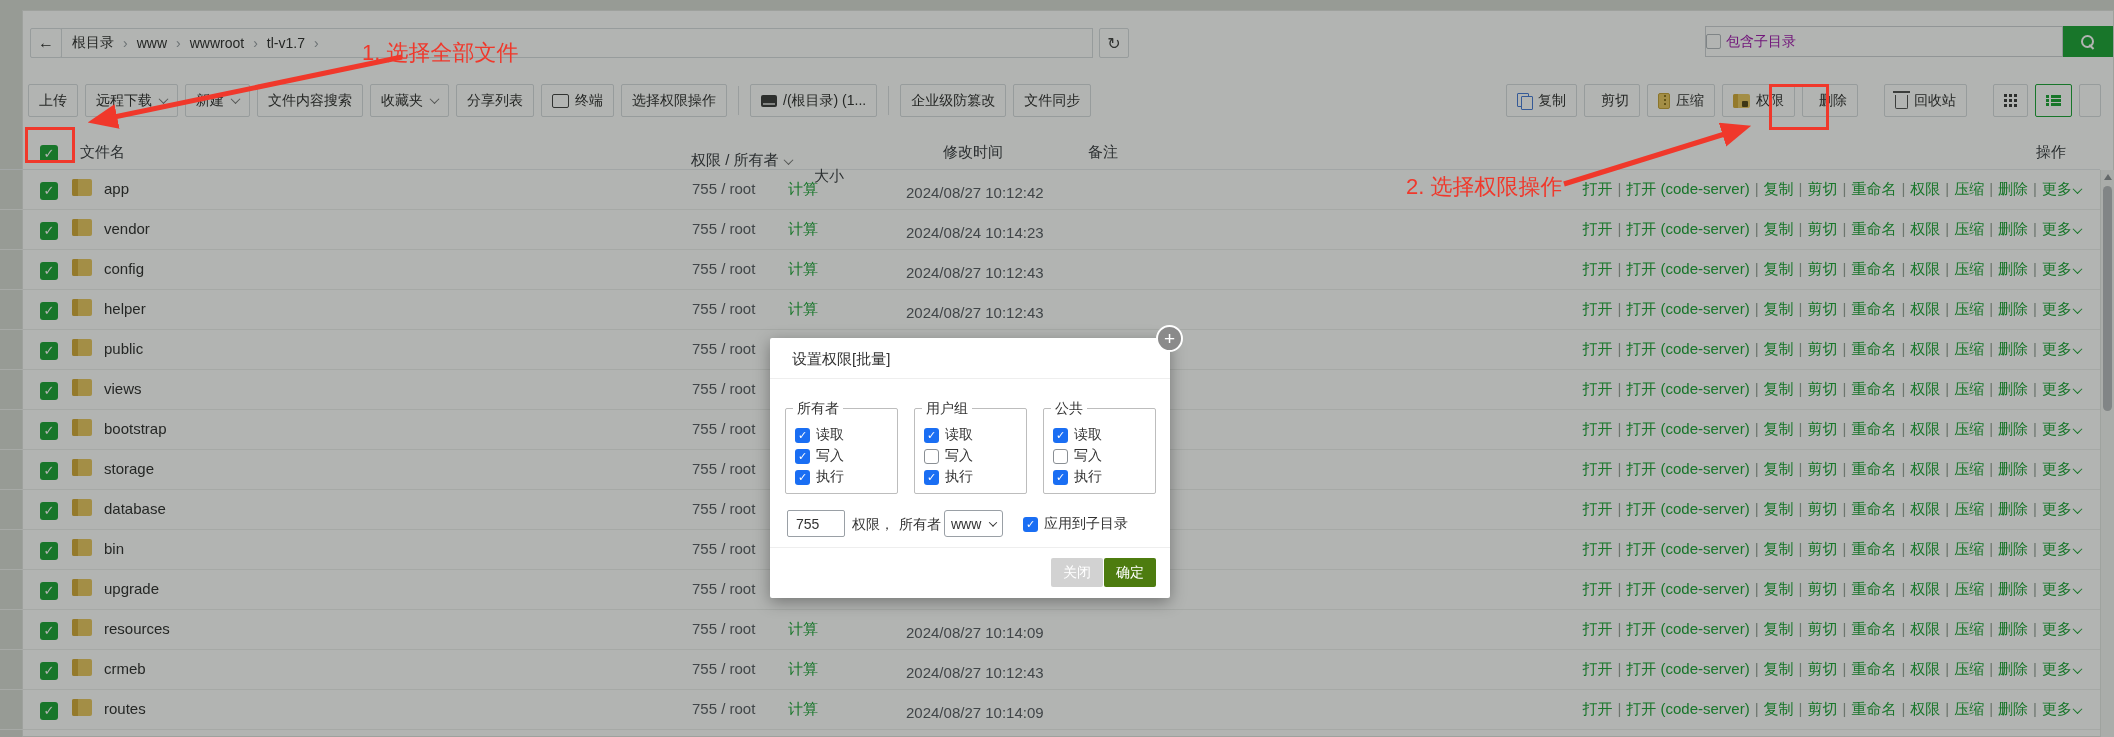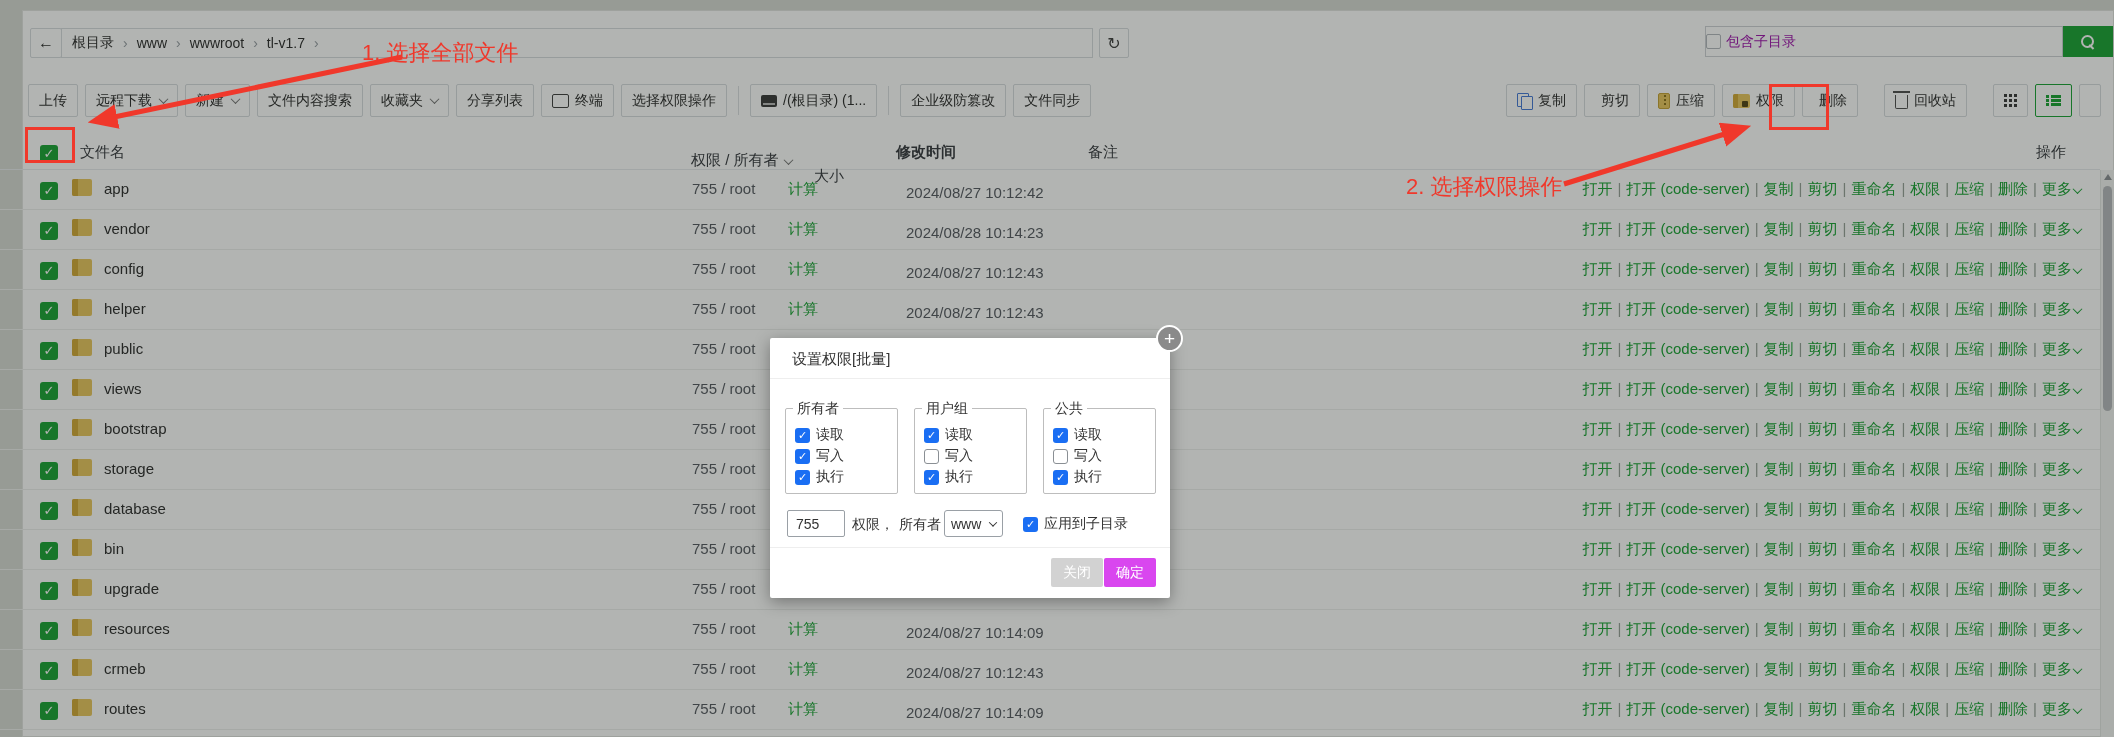--- a/index.html
+++ b/index.html
@@ -99,21 +99,21 @@
   .mcb.off { background:#fff; border:1.5px solid #8a8f94; }
   #perm-input { position:absolute; left:17px; top:172px; width:58px; height:27px; border:1px solid #9aa0a6; border-radius:2px; font-size:14px; padding:0 8px; color:#333; outline:none; font-family:inherit; }
   #perm-label { position:absolute; left:82px; top:178px; color:#333; }
   #owner-label { position:absolute; left:129px; top:178px; color:#333; }
   #owner-select { position:absolute; left:174px; top:172px; width:59px; height:27px; border:1px solid #9aa0a6; border-radius:3px; background:#fff; display:flex; align-items:center; justify-content:space-between; padding:0 6px; color:#333; cursor:pointer; }
   #owner-select .chev { border-color:#333; width:6px; height:6px; }
   #apply-sub { position:absolute; left:253px; top:177px; display:flex; align-items:center; gap:6px; color:#333; cursor:pointer; white-space:nowrap; }
   #modal-ft-line { position:absolute; left:0; right:0; top:209px; height:1px; background:#eee; }
   .mbtn { position:absolute; top:220px; height:29px; border:none; border-radius:2px; color:#fff; font-size:14px; padding:0 12px; cursor:pointer; font-family:inherit; }
   #btn-close { left:281px; background:#d2d2d2; }
-  #btn-ok { left:334px; background:#d946ef; }
+  #btn-ok { left:334px; background:#4d7c0f; }
 
   
   .anno { z-index:300; pointer-events:none; }
   .redbox { position:absolute; border:3px solid #f0382b; }
   #redbox-selectall { left:25px; top:127px; width:50px; height:36px; }
   #redbox-perm { left:1769px; top:84px; width:60px; height:46px; }
   .redtext { position:absolute; color:#f0382b; font-size:22px; white-space:nowrap; }
   #anno-text-1 { left:362px; top:38px; }
   #anno-text-2 { left:1406px; top:172px; }
   #arrows { position:absolute; inset:0; z-index:300; pointer-events:none; }
@@ -229,42 +229,42 @@
       <button class="btn">
         <span class="icon i-gear"></span>
       </button>
     </div>
 
   <div id="thead">
     <span class="hcell" style="left:40px;top:8px;"><span class="cb">✓</span></span>
     <span class="hcell" style="left:80px;">文件名</span>
     <span class="hcell" style="left:691px;margin-top:8px;"><span>权限 / 所有者</span> <span class="chev"></span></span>
     <span class="hcell" style="left:814px;margin-top:24px;">大小</span>
-    <span class="hcell" style="left:896px;font-weight:bold;">修改时间</span>
+    <span class="hcell" style="left:943px;">修改时间</span>
     <span class="hcell" style="left:1088px;font-family:Liberation Mono, monospace;">备注</span>
     <span class="hcell" style="right:34px;">操作</span>
   </div>
 
   <div id="rows">
       <div class="row">
         <span class="c-cb"><span class="cb">✓</span></span>
         <span class="folder"></span>
         <span class="c-name">app</span>
         <span class="c-perm">755 / root</span>
         <a class="c-size">计算</a>
         <span class="c-date">2024/08/27 10:12:42</span>
         <span class="c-actions"><a>打开</a><span class="sep">|</span><a>打开 (code-server)</a><span class="sep">|</span><a>复制</a><span class="sep">|</span><a>剪切</a><span class="sep">|</span><a>重命名</a><span class="sep">|</span><a>权限</a><span class="sep">|</span><a>压缩</a><span class="sep">|</span><a>删除</a><span class="sep">|</span><a>更多</a><span class="chev"></span></span>
       </div>
       <div class="row">
         <span class="c-cb"><span class="cb">✓</span></span>
         <span class="folder"></span>
         <span class="c-name">vendor</span>
         <span class="c-perm">755 / root</span>
         <a class="c-size">计算</a>
-        <span class="c-date">2024/08/28 10:14:23</span>
+        <span class="c-date">2024/08/24 10:14:23</span>
         <span class="c-actions"><a>打开</a><span class="sep">|</span><a>打开 (code-server)</a><span class="sep">|</span><a>复制</a><span class="sep">|</span><a>剪切</a><span class="sep">|</span><a>重命名</a><span class="sep">|</span><a>权限</a><span class="sep">|</span><a>压缩</a><span class="sep">|</span><a>删除</a><span class="sep">|</span><a>更多</a><span class="chev"></span></span>
       </div>
       <div class="row">
         <span class="c-cb"><span class="cb">✓</span></span>
         <span class="folder"></span>
         <span class="c-name">config</span>
         <span class="c-perm">755 / root</span>
         <a class="c-size">计算</a>
         <span class="c-date">2024/08/27 10:12:43</span>
         <span class="c-actions"><a>打开</a><span class="sep">|</span><a>打开 (code-server)</a><span class="sep">|</span><a>复制</a><span class="sep">|</span><a>剪切</a><span class="sep">|</span><a>重命名</a><span class="sep">|</span><a>权限</a><span class="sep">|</span><a>压缩</a><span class="sep">|</span><a>删除</a><span class="sep">|</span><a>更多</a><span class="chev"></span></span>

